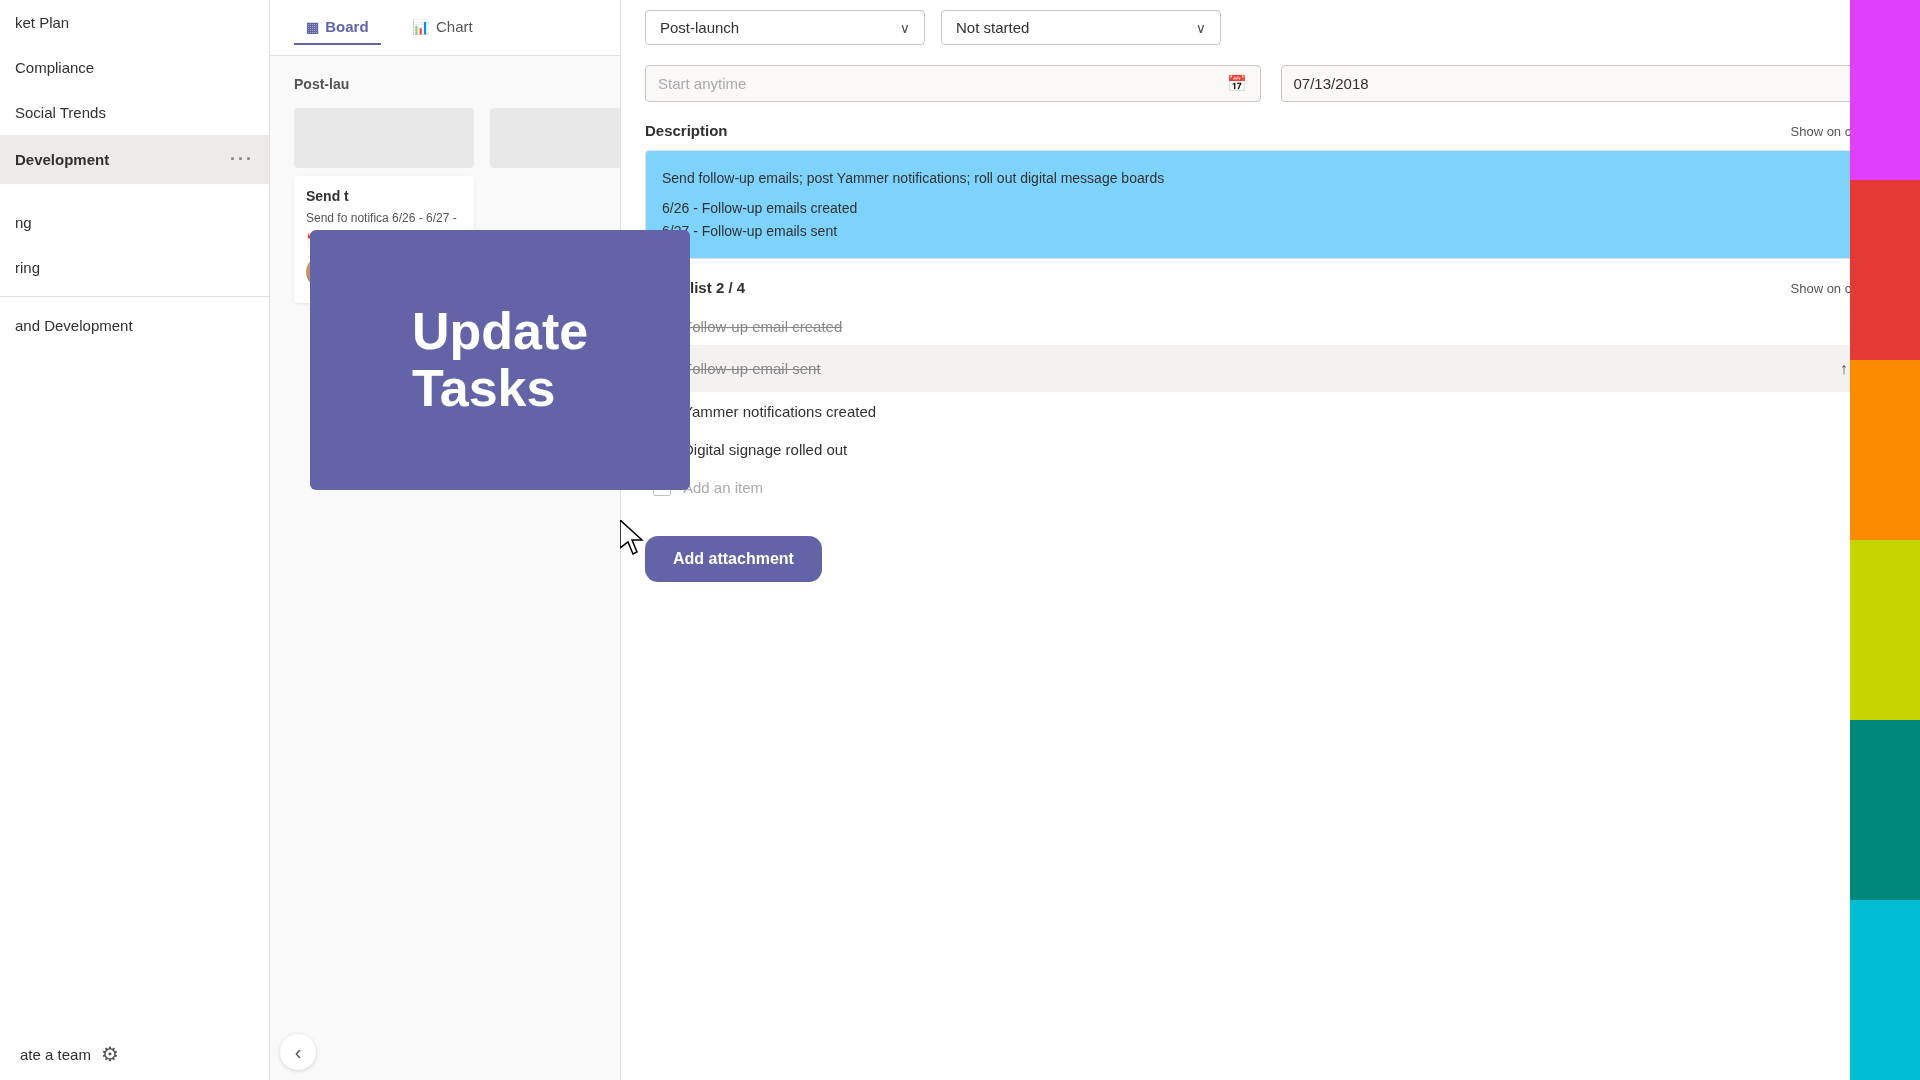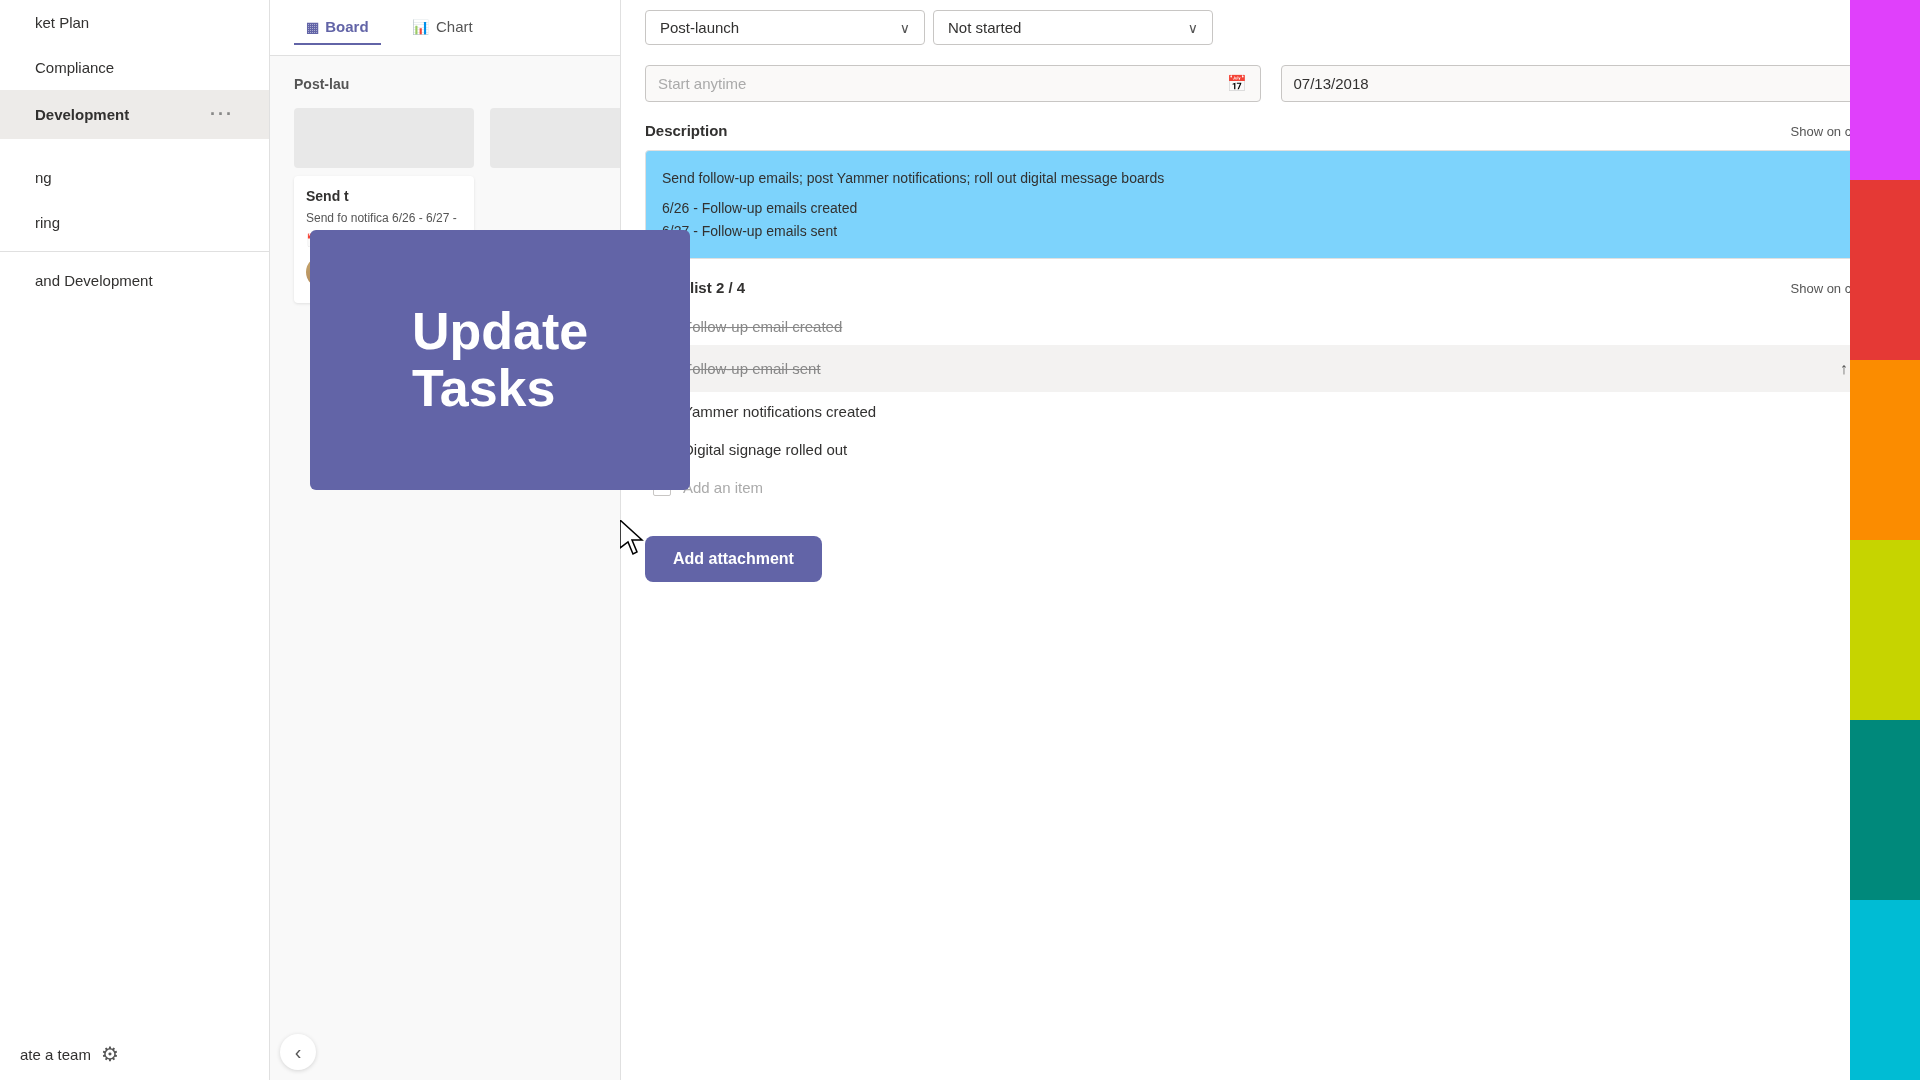--- a/index.html
+++ b/index.html
@@ -10,21 +10,21 @@
       position: absolute;
       left: 0; top: 0;
       width: 270px; height: 1080px;
       background: #fff;
       border-right: 1px solid #e0e0e0;
       display: flex;
       flex-direction: column;
       padding: 0;
     }
     .sidebar-item {
-      padding: 14px 35px;
+      padding: 14px 15px;
       font-size: 15px;
       color: #323130;
       cursor: pointer;
       display: flex;
       align-items: center;
       justify-content: space-between;
     }
     .sidebar-item.active { background: #edebe9; font-weight: 600; }
     .sidebar-item-label { font-size: 15px; }
     .sidebar-dots { color: #888; font-size: 18px; letter-spacing: 2px; }
@@ -114,21 +114,21 @@
       left: 620px; top: 0;
       width: 1300px; height: 1080px;
       background: #fff;
       border-left: 1px solid #e0e0e0;
       overflow-y: auto;
     }
 
     
     .selector-row {
       display: flex;
-      gap: 8px;
+      gap: 16px;
       padding: 10px 24px;
       align-items: center;
     }
     .selector {
       display: flex;
       align-items: center;
       gap: 8px;
       border: 1px solid #c8c6c4;
       border-radius: 4px;
       padding: 8px 14px;
@@ -262,21 +262,21 @@
     }
 
     
     .attachments-section {
       padding: 10px 24px;
     }
     .add-attachment-btn {
       background: #6264a7;
       color: #fff;
       border: none;
-      border-radius: 8px;
+      border-radius: 13px;
       padding: 14px 28px;
       font-size: 16px;
       font-weight: 600;
       cursor: pointer;
       margin-top: 10px;
     }
 
     
     .color-swatches {
       position: absolute;
@@ -317,20 +317,23 @@
   </style>
 </head>
 <body>
 
 <div class="sidebar">
   <div class="sidebar-item">
     <span class="sidebar-item-label">ket Plan</span>
   </div>
   <div class="sidebar-item">
     <span class="sidebar-item-label">Compliance</span>
+  </div>
+  <div class="sidebar-item">
+    <span class="sidebar-item-label">Social Trends</span>
   </div>
   <div class="sidebar-item active">
     <span class="sidebar-item-label">Development</span>
     <span class="sidebar-dots">···</span>
   </div>
 
   <div style="padding: 12px 20px 4px; font-size: 12px; color: #999; text-transform: uppercase; letter-spacing: 1px;">
   </div>
 
   <div class="sidebar-item">

